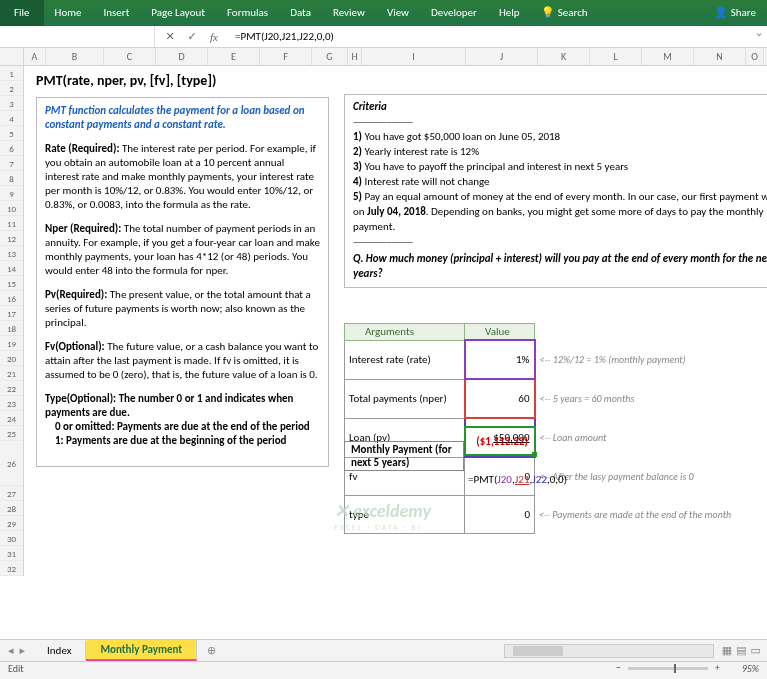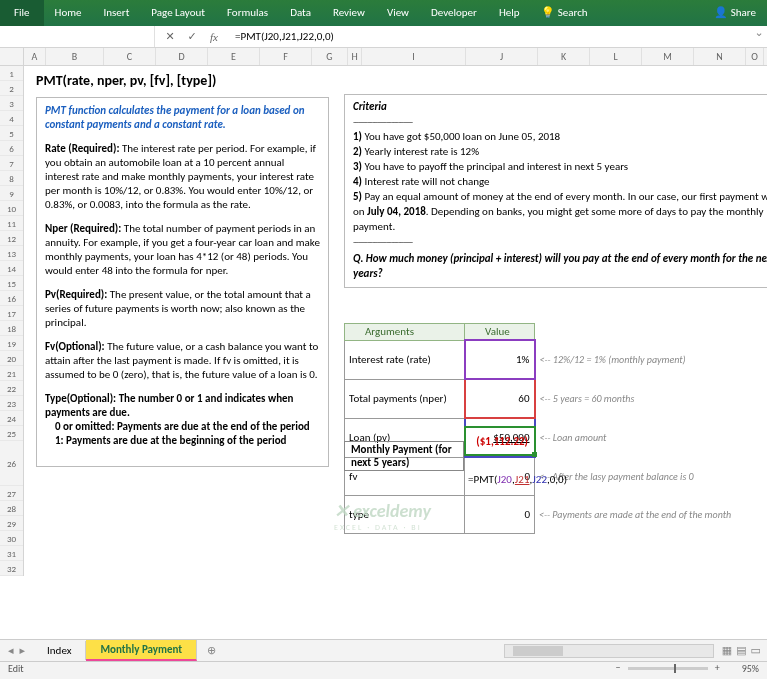--- a/index.html
+++ b/index.html
@@ -76,21 +76,21 @@
 .nav-btns { padding: 0 8px; color: #888; display: flex; gap: 6px; }
 .stab { padding: 3px 14px; border-right: 1px solid #ccc; background: #f3f3f3; }
 .stab.active { background: #fde047; border-bottom: 2px solid #ec4899; color: #217346; font-weight: bold; }
 .stab-add { padding: 0 10px; color: #888; }
 .scroll-region { margin-left: auto; width: 210px; height: 14px; background: #e8e8e8; border: 1px solid #ccc; position: relative; margin-right: 8px; }
 .scroll-thumb { position: absolute; left: 8px; top: 1px; width: 50px; height: 10px; background: #ccc; }
 .view-icons { display: flex; gap: 4px; padding-right: 6px; color: #888; }
 
 
 .status-bar { position: absolute; bottom: 0; left: 0; right: 0; height: 18px; background: #f3f3f3; border-top: 1px solid #ccc; display: flex; align-items: flex-start; font-size: 10px; color: #555; padding: 0 8px; }
-.status-bar .right { margin-left: auto; display: flex; gap: 20px; align-items: center; }
+.status-bar .right { margin-left: auto; display: flex; gap: 20px; align-items: center; font-style: italic; }
 .zoom-slider { width: 80px; height: 3px; background: #ccc; position: relative; }
 .zoom-slider::before { content: "−"; position: absolute; left: -12px; top: -6px; }
 .zoom-slider::after { content: "+"; position: absolute; right: -12px; top: -6px; }
 .zoom-thumb { position: absolute; left: 46px; top: -3px; width: 2px; height: 9px; background: #666; }
 
 
 .watermark { position: absolute; left: 310px; bottom: 44px; color: #c0d8c4; font-size: 18px; font-weight: bold; font-style: italic; opacity: 0.8;}
 .watermark .sub { font-size: 8px; letter-spacing: 2px; font-style: normal; font-weight: normal; color: #c9dccb; }
 </style>
 </head>

